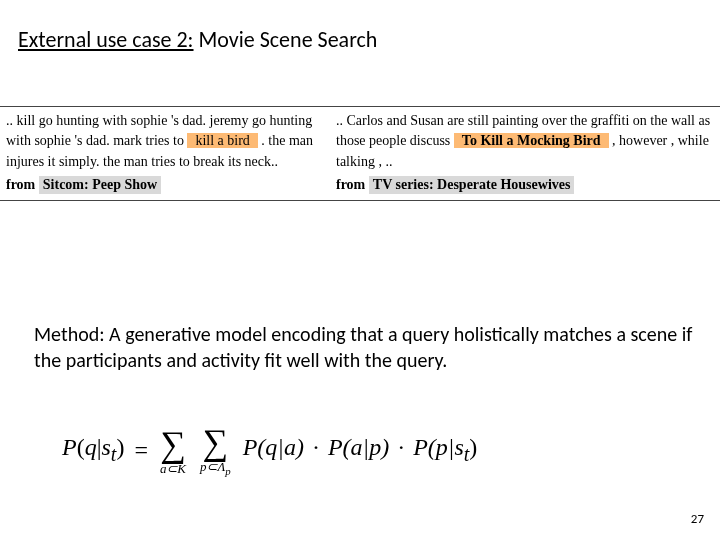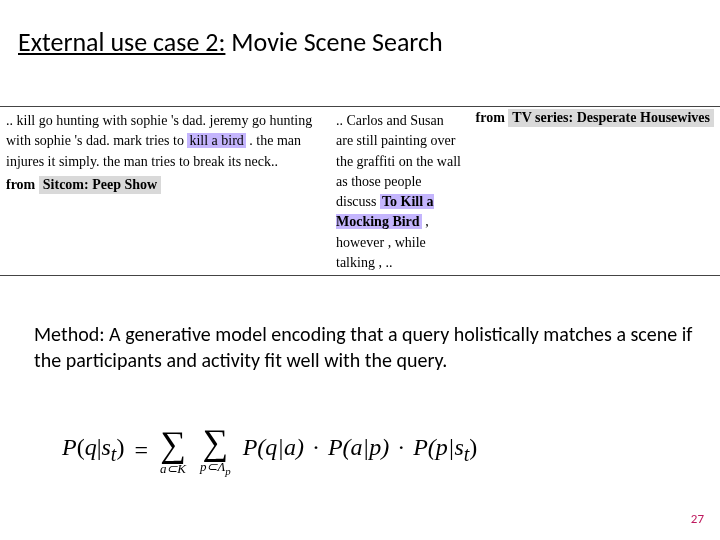--- a/index.html
+++ b/index.html
@@ -8,21 +8,21 @@
     height: 540px;
     background: #fff;
     font-family: Calibri, "Segoe UI", Arial, sans-serif;
     position: relative;
     color: #000;
   }
   .title {
     position: absolute;
     top: 26px;
     left: 18px;
-    font-size: 26px;
+    font-size: 22px;
     text-align: right;
   }
   .title .u { text-decoration: underline; }
 
   .examples {
     position: absolute;
     top: 106px;
     left: 0;
     width: 720px;
     border-top: 1px solid #444;
@@ -30,21 +30,21 @@
     display: flex;
   }
   .col {
     font-family: "Times New Roman", Times, serif;
     font-size: 14px;
     line-height: 1.45;
     padding: 4px 6px 2px 6px;
   }
   .col.left { width: 330px; }
   .col.right { flex: 1; }
-  .hl { background: #c4b5fd; padding: 0 2px; }
+  .hl { background: #fdba74; padding: 0 8px; }
   .hl.bold { font-weight: bold; }
   .from-row {
     font-family: "Times New Roman", Times, serif;
     font-size: 14px;
     padding: 2px 6px 6px 6px;
     font-weight: bold;
   }
   .from-box {
     display: inline-block;
     background: #d9d9d9;
@@ -82,41 +82,41 @@
   }
   .sumblock .sigma { font-size: 36px; font-style: normal; }
   .sumblock .sub { font-size: 13px; }
   .dot { font-style: normal; padding: 0 2px; }
 
   .pagenum {
     position: absolute;
     right: 16px;
     bottom: 14px;
     font-size: 13px;
-    color: #be185d;
+    color: #000000;
   }
 </style>
 </head>
 <body>
 
 <div class="title">
   <span class="u">External use case 2:</span><span> Movie Scene Search</span>
 </div>
 
 <div class="examples">
   <div style="display:flex;flex-direction:column;width:330px;">
     <div class="col left">
       <span>.. kill go hunting with sophie 's dad.  jeremy go hunting with sophie 's dad.  mark tries to </span><span class="hl">kill a bird</span><span> .  the man injures it simply.  the man tries to break its neck..</span>
     </div>
     <div class="from-row">
       <span>from</span>
       <span class="from-box">Sitcom: Peep Show</span>
     </div>
   </div>
-  <div style="display:flex;flex:1;">
+  <div style="display:flex;flex-direction:column;flex:1;">
     <div class="col right">
       <span>..   Carlos   and   Susan   are   still   painting   over the   graffiti   on   the   wall   as   those   people   discuss </span><span class="hl bold">To Kill a Mocking Bird</span><span>  ,   however  ,   while   talking , ..</span>
     </div>
     <div class="from-row">
       <span>from</span>
       <span class="from-box">TV series: Desperate Housewives</span>
     </div>
   </div>
 </div>
 

